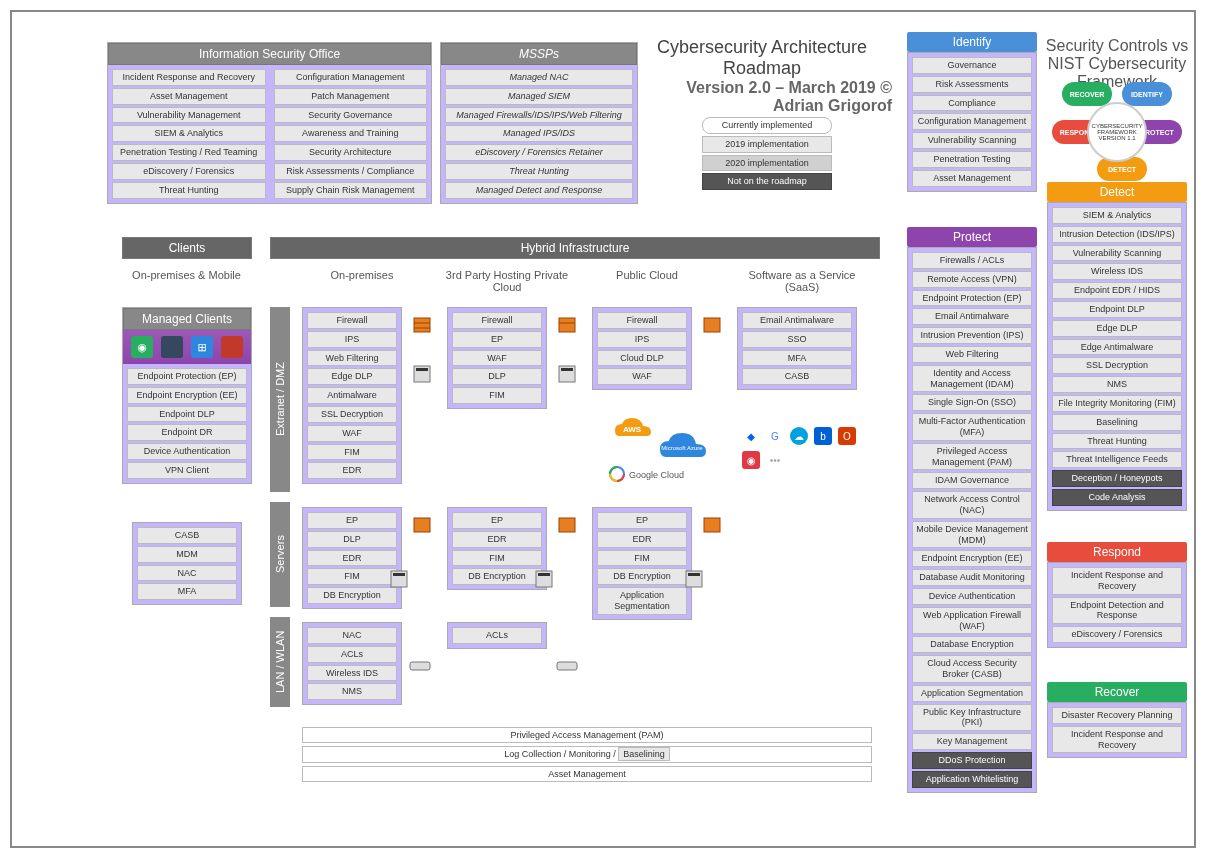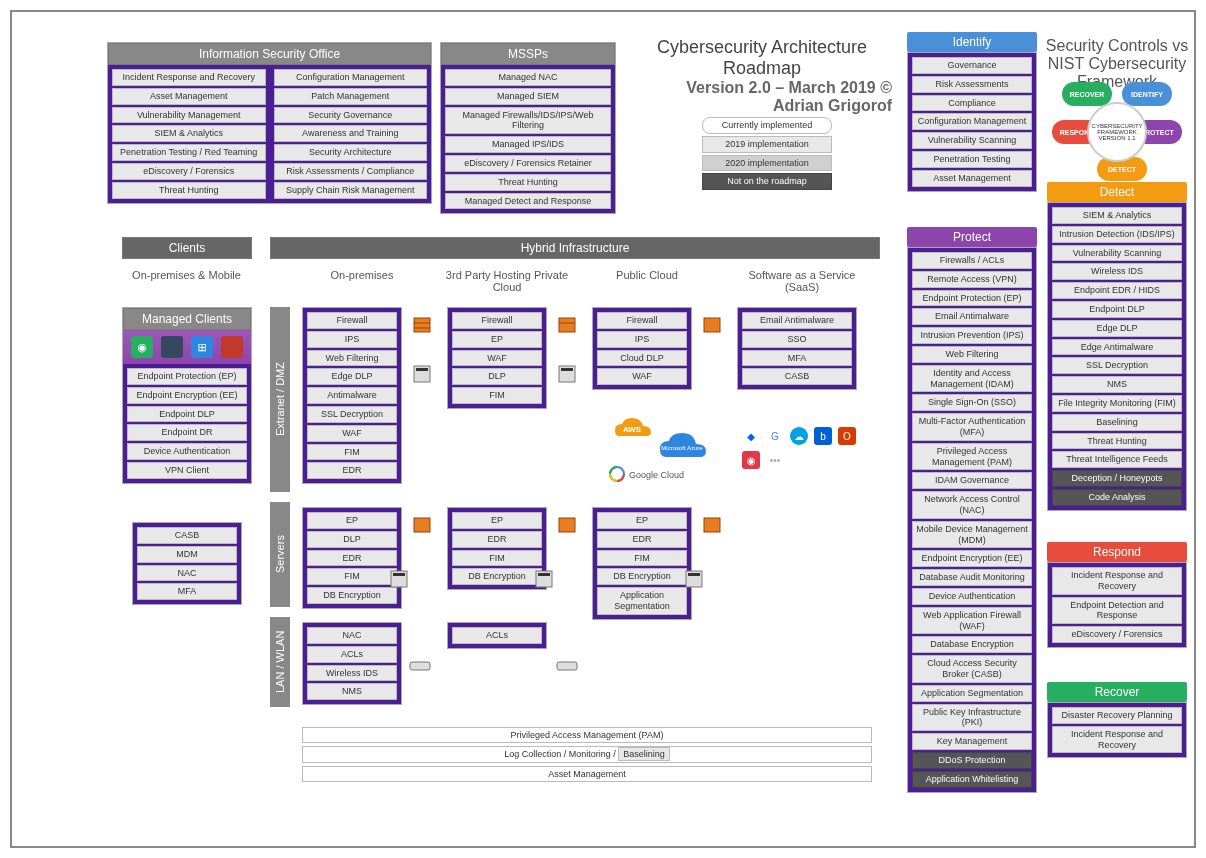--- a/index.html
+++ b/index.html
@@ -8,40 +8,40 @@
     font-size: 10px;
     margin: 0;
     padding: 10px;
     background: #fff;
     color: #333;
     width: 1206px;
   }
   .wrap { position: relative; width: 1186px; height: 838px; border: 2px solid #888; }
   .hdr { background: #888; color: #fff; text-align: center; font-size: 12px; padding: 3px 0; border: 1px solid #777; }
   .hdr-dk { background: #666; }
-  .panel { border: 1px solid #aaa; background: #4c1d95; }
+  .panel { border: 1px solid #aaa; background: #c4b5fd; }
   .lst { display: flex; flex-direction: column; gap: 2px; padding: 4px; }
   .itm { background: #e8e8e8; border: 1px solid #bbb; text-align: center; padding: 2px 3px; font-size: 9px; line-height: 1.2; }
   .itm-dk { background: #555; color: #fff; border-color: #444; }
   .itm-w { background: #fff; border-radius: 8px; }
   .title-main { font-size: 18px; color: #444; text-align: center; }
   .title-sub { font-size: 16px; color: #666; text-align: right; font-weight: bold; }
   .legend .itm { margin-bottom: 2px; }
   .pill-hdr { text-align: center; color: #fff; padding: 3px 0; font-size: 12px; border-radius: 2px; }
   .vlabel { background: #888; color: #fff; font-size: 11px; text-align: center; writing-mode: vertical-rl; transform: rotate(180deg); padding: 4px; }
   .iconbar { display:flex; justify-content:center; gap:8px; padding:6px; }
   .icon-sq { width:22px; height:22px; border-radius:3px; display:flex; align-items:center; justify-content:center; color:#fff; font-size:11px; }
   .nist-wheel { position:relative; width:120px; height:120px; margin:0 auto; }
   .nist-wheel .center { position:absolute; left:30px; top:30px; width:60px; height:60px; background:#fff; border-radius:50%; border:2px solid #ccc; font-size:6px; text-align:center; display:flex;align-items:center;justify-content:center; padding:4px; }
   .seg { position:absolute; width:50px; height:24px; border-radius:12px; color:#fff; font-size:7px; font-weight:bold; display:flex; align-items:center; justify-content:center; }
   .col-title { text-align:center; font-size:11px; color:#555; padding:2px; }
 
   
   .p-iso     { position:absolute; left:95px; top:30px; width:325px; }
-  .p-mssps   { position:absolute; left:428px; top:30px; width:176px; }
+  .p-mssps   { position:absolute; left:428px; top:30px; width:198px;font-style:italic; }
   .p-title   { position:absolute; left:620px; top:25px; width:260px; }
   .p-legend  { position:absolute; left:690px; top:105px; width:130px; }
   .p-identify{ position:absolute; left:895px; top:20px; width:130px; }
   .p-protect { position:absolute; left:895px; top:215px; width:130px; }
   .p-nisthead{ position:absolute; left:1030px; top:25px; width:150px; }
   .p-nistwheel{position:absolute; left:1035px; top:60px; width:140px; }
   .p-detect  { position:absolute; left:1035px; top:170px; width:140px; }
   .p-respond { position:absolute; left:1035px; top:530px; width:140px; }
   .p-recover { position:absolute; left:1035px; top:670px; width:140px; }
 

